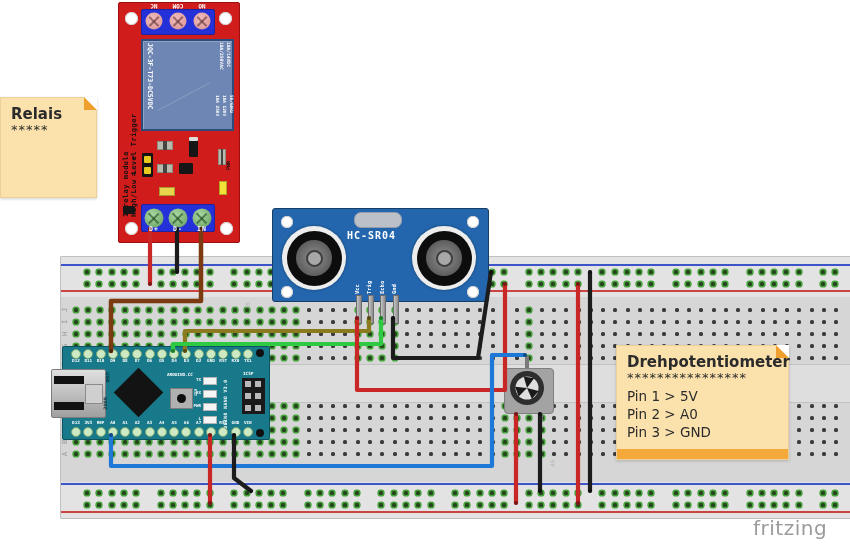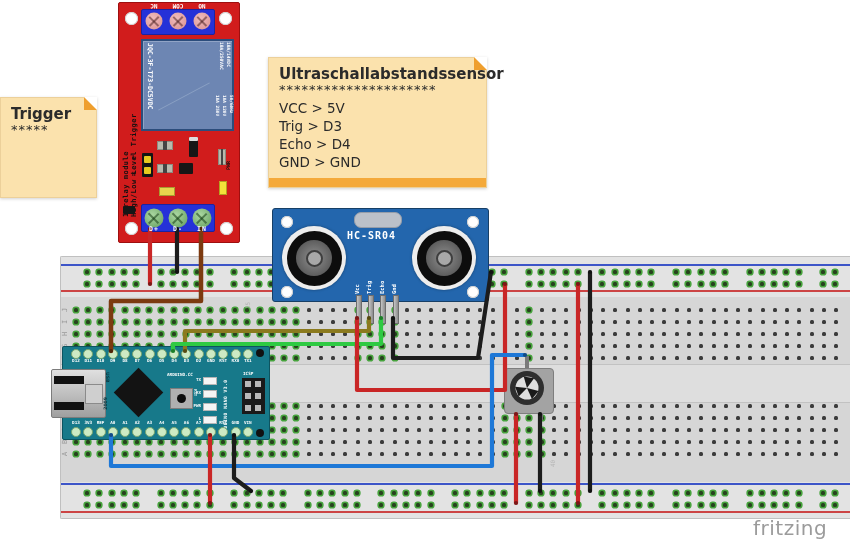--- a/index.html
+++ b/index.html
@@ -1190,30 +1190,29 @@
       <polyline points="578,284 578,503" fill="none" stroke="#c92626" stroke-width="4.2" stroke-linejoin="round" stroke-linecap="round"></polyline>
       <circle cx="578" cy="284" r="2.1" fill="rgba(0,0,0,0.38)"></circle>
       <circle cx="578" cy="503" r="2.1" fill="rgba(0,0,0,0.38)"></circle>
       <polyline points="590,272 590,491" fill="none" stroke="#1c1c1c" stroke-width="4.2" stroke-linejoin="round" stroke-linecap="round"></polyline>
       <circle cx="590" cy="272" r="2.1" fill="rgba(0,0,0,0.38)"></circle>
       <circle cx="590" cy="491" r="2.1" fill="rgba(0,0,0,0.38)"></circle>
     </svg>
 
   <div class="note" id="note-relais" style="left:0;top:97px;width:97px;height:101px;">
     <div class="fold"></div>
-    <div class="ntitle">Trigger</div>
+    <div class="ntitle">Relais</div>
     <div class="stars">*****</div>
   </div>
-  <div class="note" id="note-ultra" style="left:268px;top:57px;width:219px;height:131px;">
+  <div class="note" id="note-poti" style="left:616px;top:345px;width:173px;height:115px;">
     <div class="fold"></div>
-    <div class="ntitle">Ultraschallabstandssensor</div>
-    <div class="stars">*********************</div>
+    <div class="ntitle">Drehpotentiometer</div>
+    <div class="stars">****************</div>
     <div class="nlines">
-        <div class="nline">VCC &gt; 5V</div>
-        <div class="nline">Trig &gt; D3</div>
-        <div class="nline">Echo &gt; D4</div>
-        <div class="nline">GND &gt; GND</div>
+        <div class="nline">Pin 1 &gt; 5V</div>
+        <div class="nline">Pin 2 &gt; A0</div>
+        <div class="nline">Pin 3 &gt; GND</div>
       </div>
-    <div class="strip"></div>
+    <div class="strip" style="height:10px;"></div>
   </div>
 
   <div id="watermark">fritzing</div>
 </div>
 
 </body></html>

